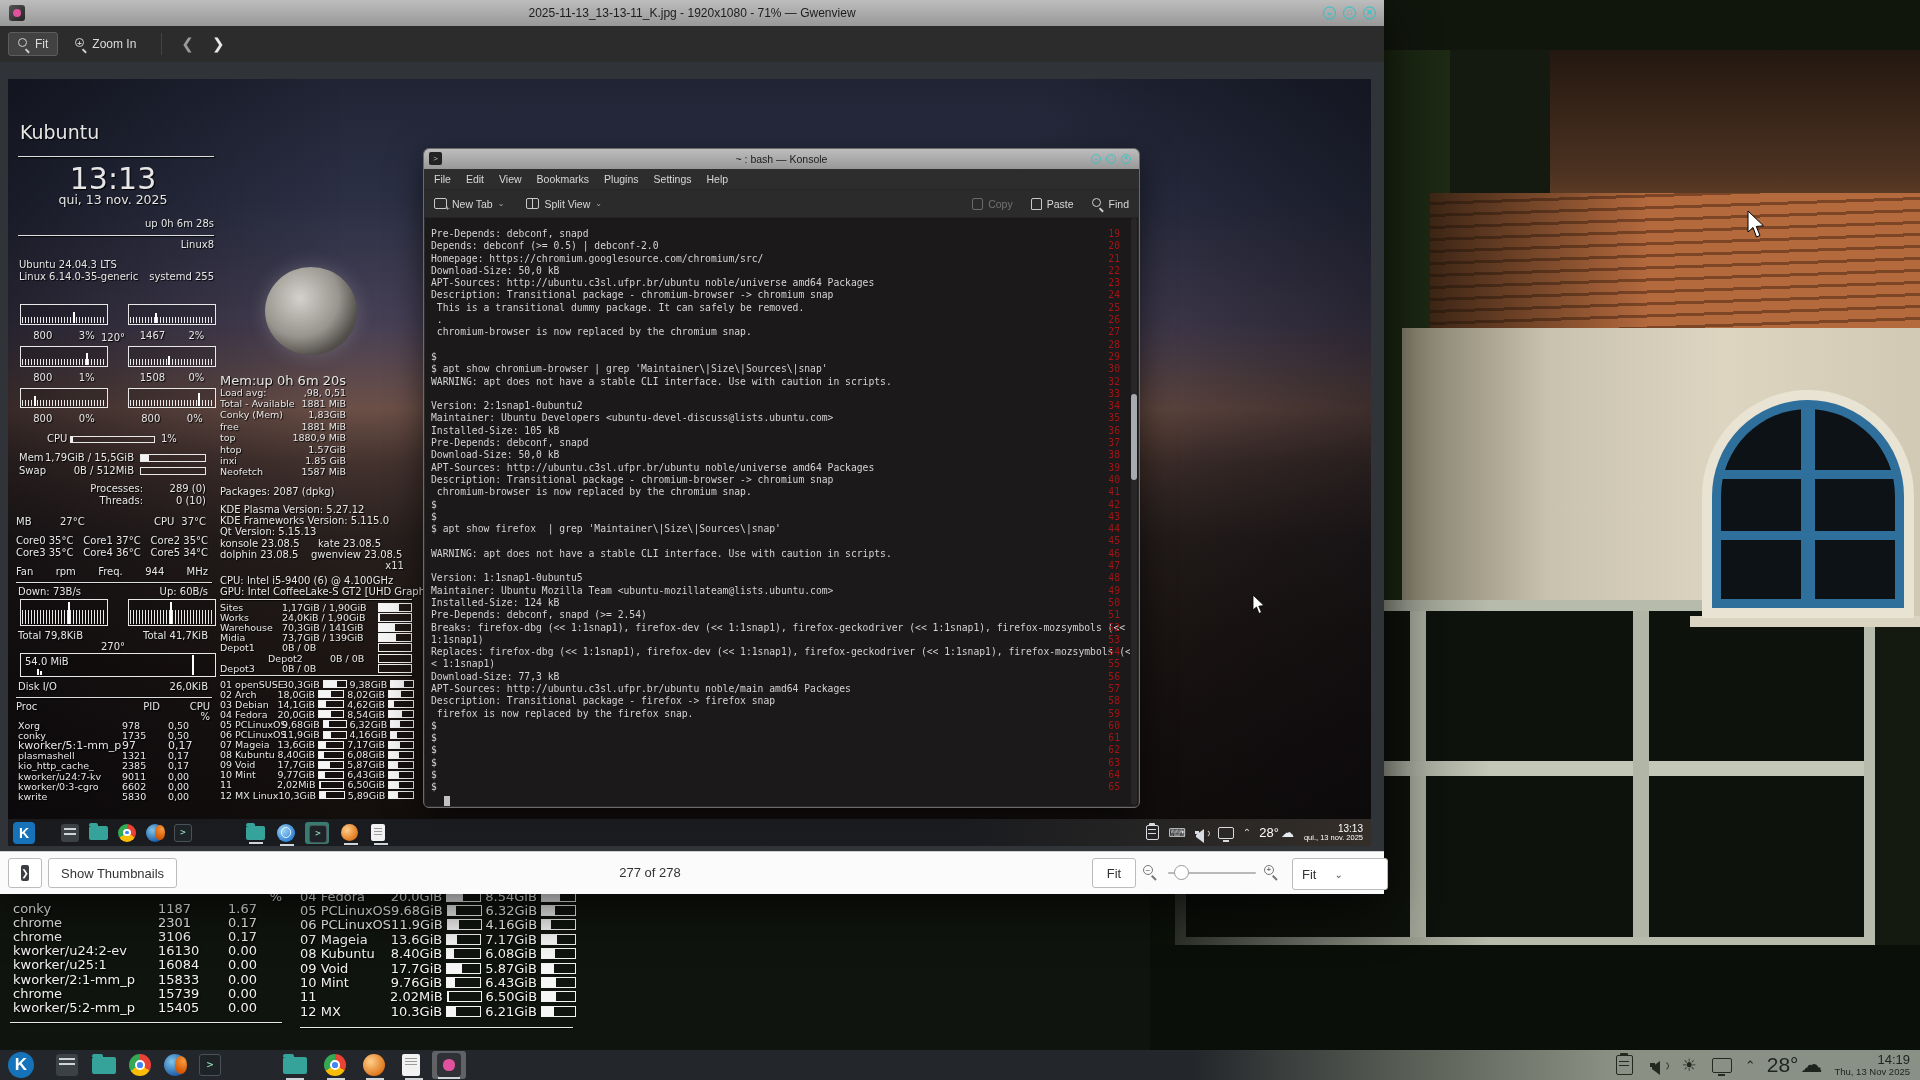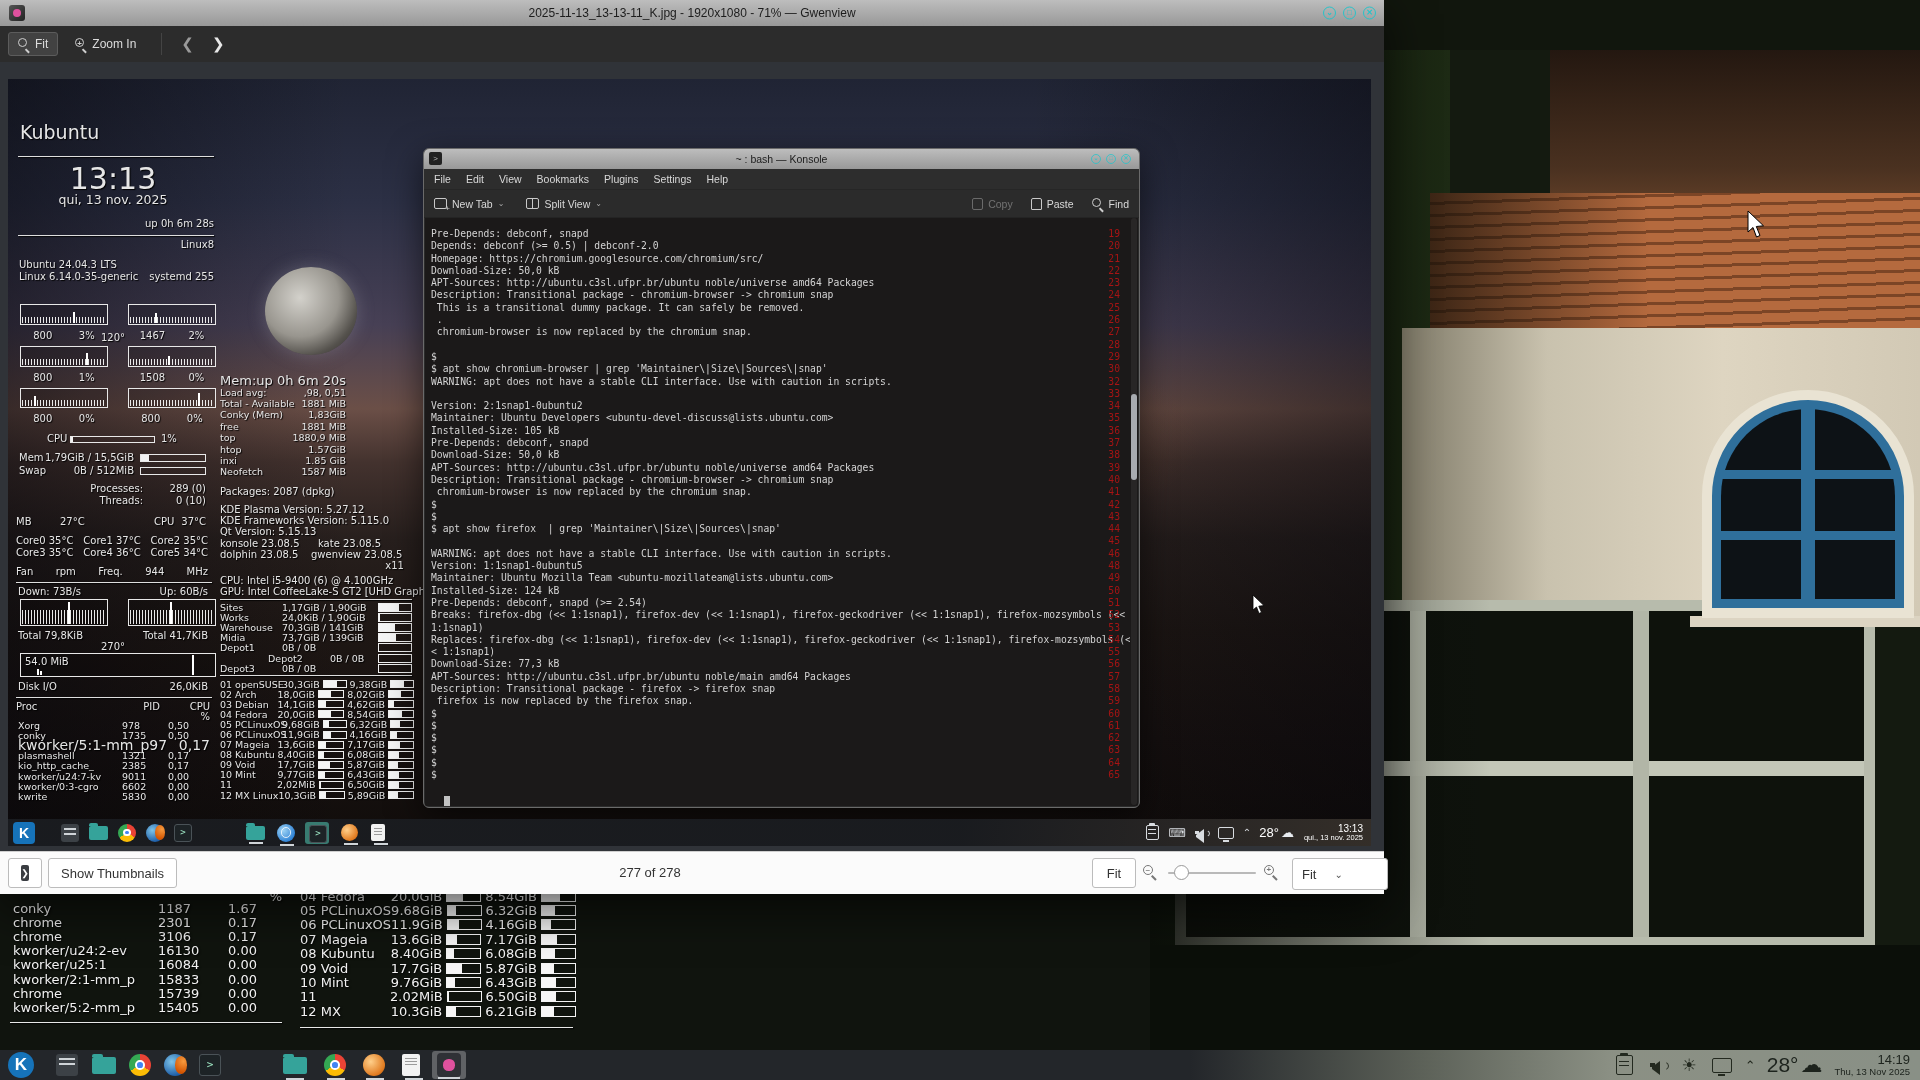--- a/index.html
+++ b/index.html
@@ -537,21 +537,21 @@
                 <span class="r" style="width:46px;">978</span>
                 <span class="r" style="width:42px;">0,50</span>
               </div>
 
               <div class="ck row" style="height:10.2px;font-size:9.5px;">
                 <span style="flex:1;">conky</span>
                 <span class="r" style="width:46px;">1735</span>
                 <span class="r" style="width:42px;">0,50</span>
               </div>
 
-              <div class="ck row" style="height:10.2px;font-size:14px;">
+              <div class="ck row" style="height:10.2px;font-size:11px;">
                 <span style="flex:1;">kworker/5:1-mm_p</span>
                 <span class="r" style="width:46px;">97</span>
                 <span class="r" style="width:42px;">0,17</span>
               </div>
 
               <div class="ck row" style="height:10.2px;font-size:9.5px;">
                 <span style="flex:1;">plasmashell</span>
                 <span class="r" style="width:46px;">1321</span>
                 <span class="r" style="width:42px;">0,17</span>
               </div>
@@ -947,20 +947,21 @@
                 <div class="tline"><span>$</span><b>42</b></div>
 
                 <div class="tline"><span>$</span><b>43</b></div>
 
                 <div class="tline"><span>$ apt show firefox  | grep 'Maintainer\|Size\|Sources\|snap'</span><b>44</b></div>
 
                 <div class="tline"><span></span><b>45</b></div>
 
                 <div class="tline"><span>WARNING: apt does not have a stable CLI interface. Use with caution in scripts.</span><b>46</b></div>
 
+                <div class="tline"><span></span><b>47</b></div>
 
                 <div class="tline"><span>Version: 1:1snap1-0ubuntu5</span><b>48</b></div>
 
                 <div class="tline"><span>Maintainer: Ubuntu Mozilla Team &lt;ubuntu-mozillateam@lists.ubuntu.com&gt;</span><b>49</b></div>
 
                 <div class="tline"><span>Installed-Size: 124 kB</span><b>50</b></div>
 
                 <div class="tline"><span>Pre-Depends: debconf, snapd (&gt;= 2.54)</span><b>51</b></div>
 
                 <div class="tline"><span>Breaks: firefox-dbg (&lt;&lt; 1:1snap1), firefox-dev (&lt;&lt; 1:1snap1), firefox-geckodriver (&lt;&lt; 1:1snap1), firefox-mozsymbols (&lt;&lt;</span><b>52</b></div>

